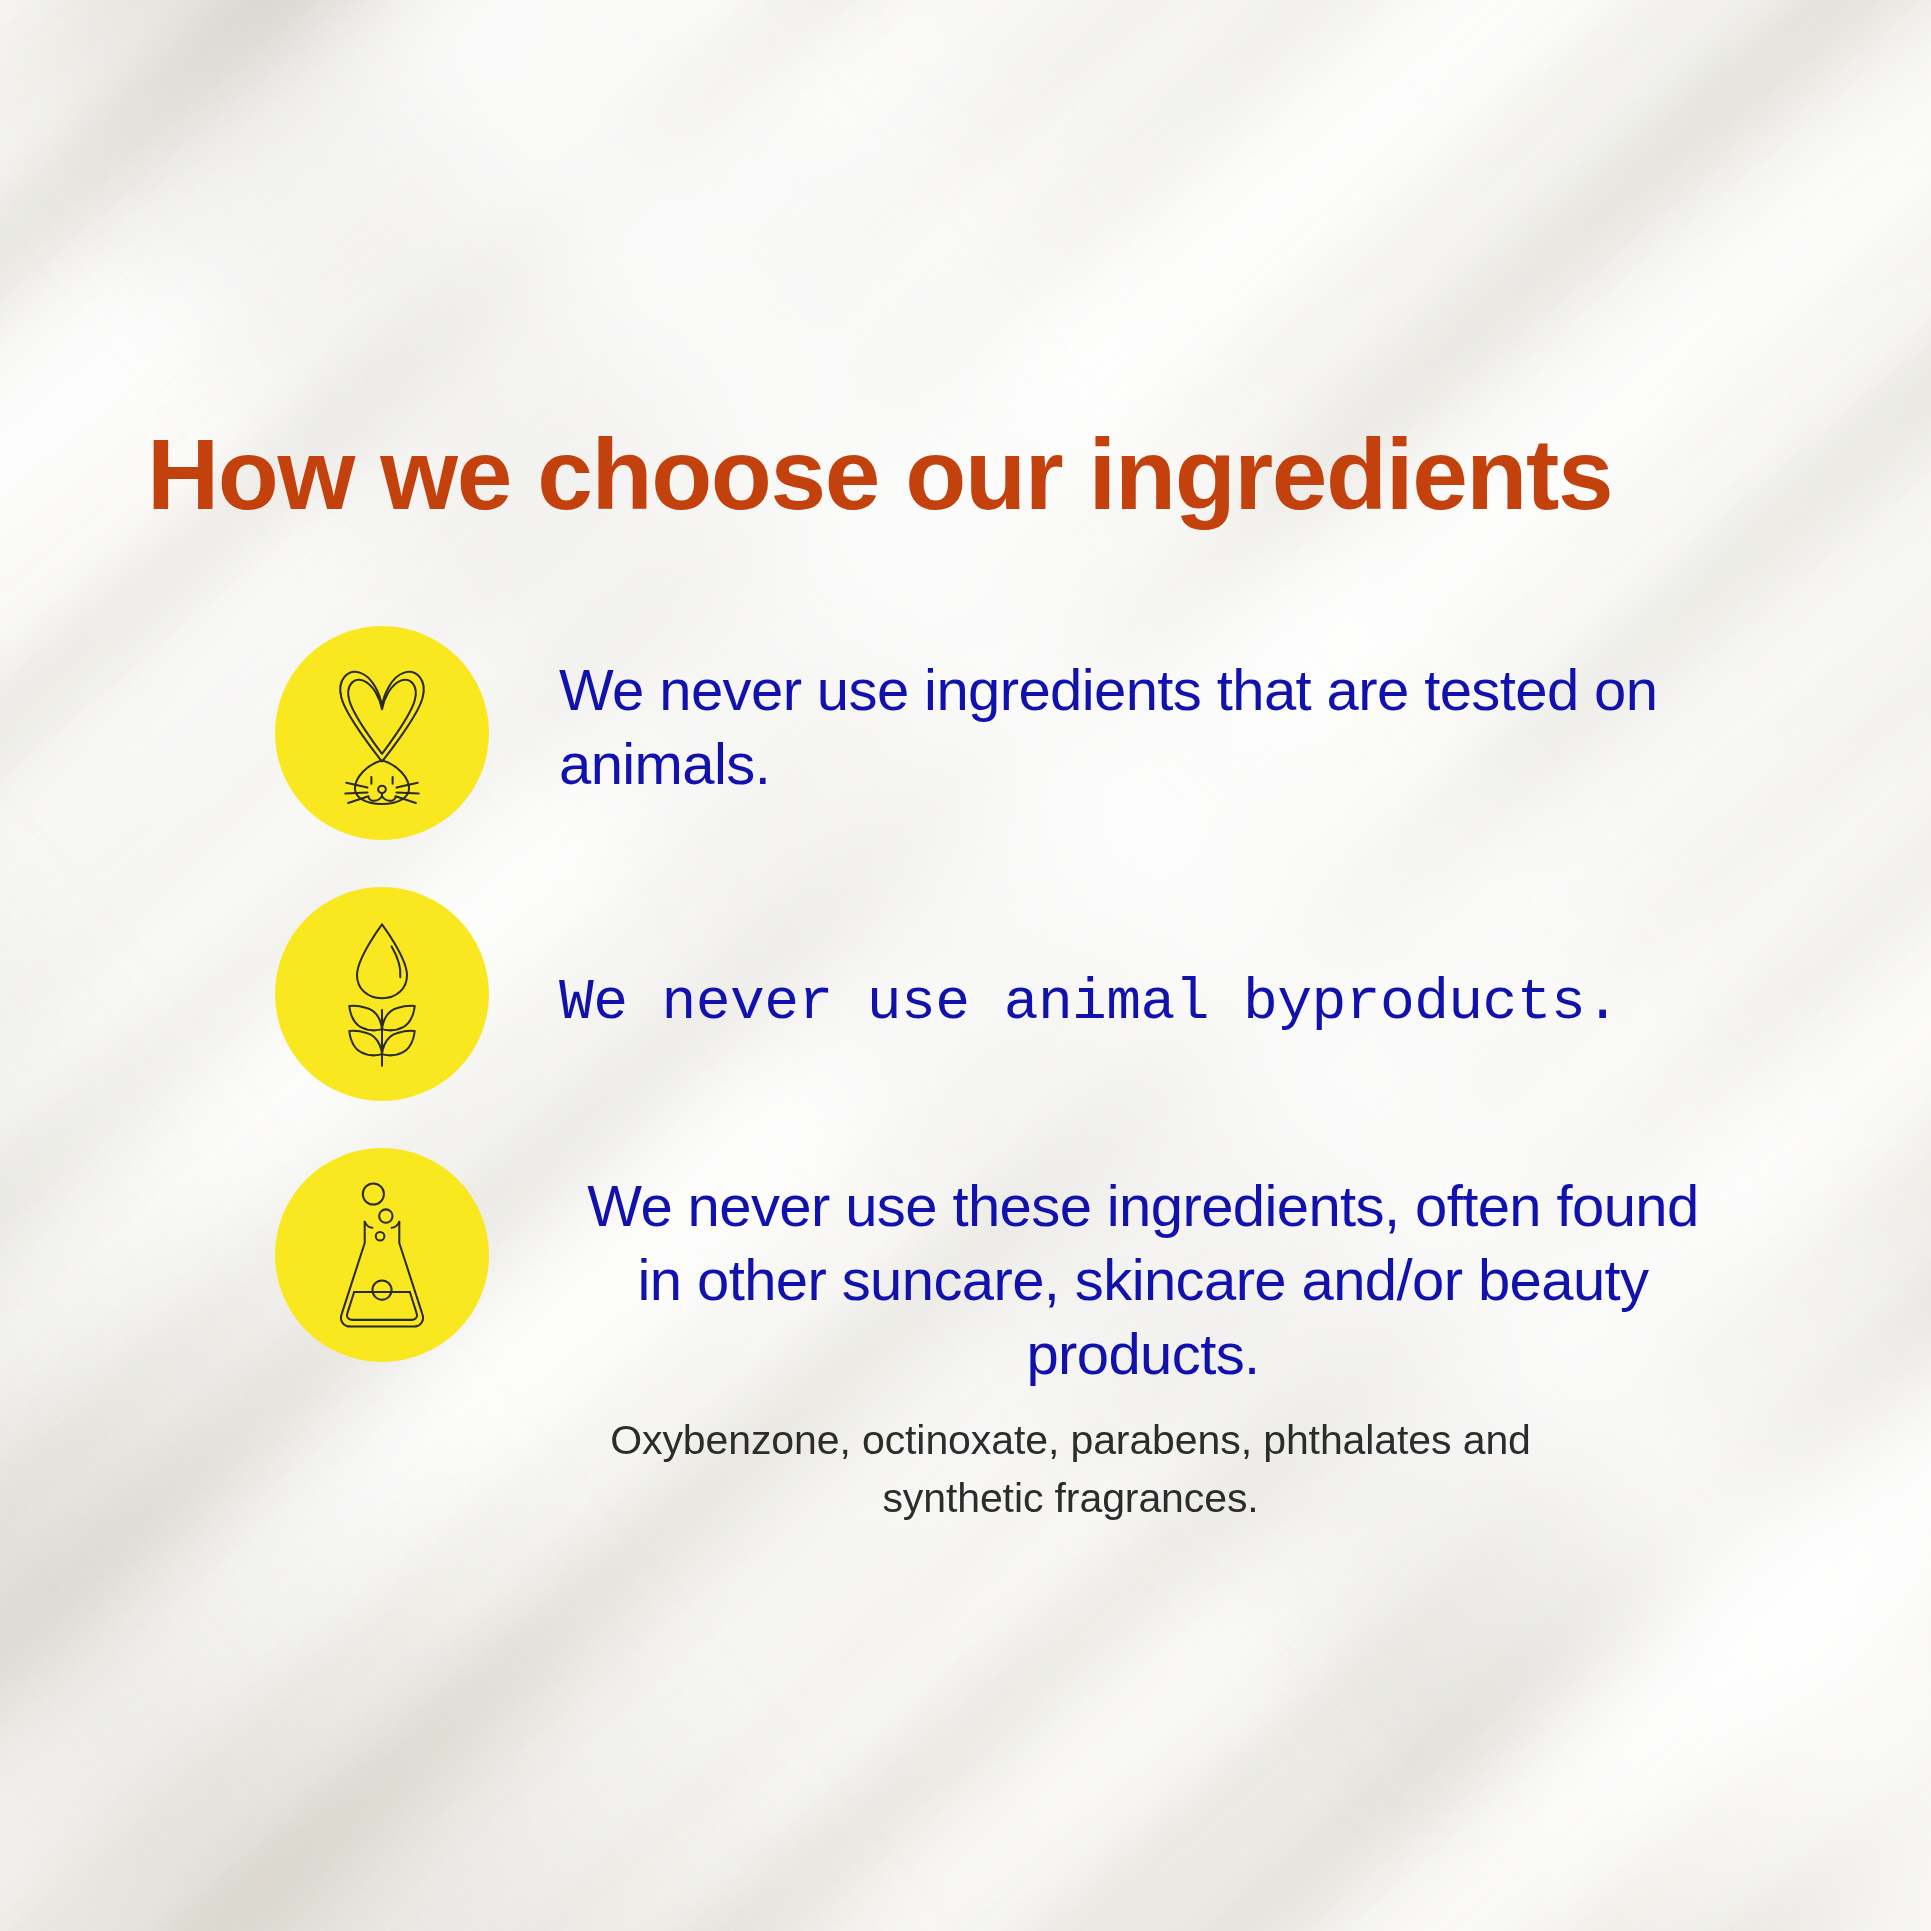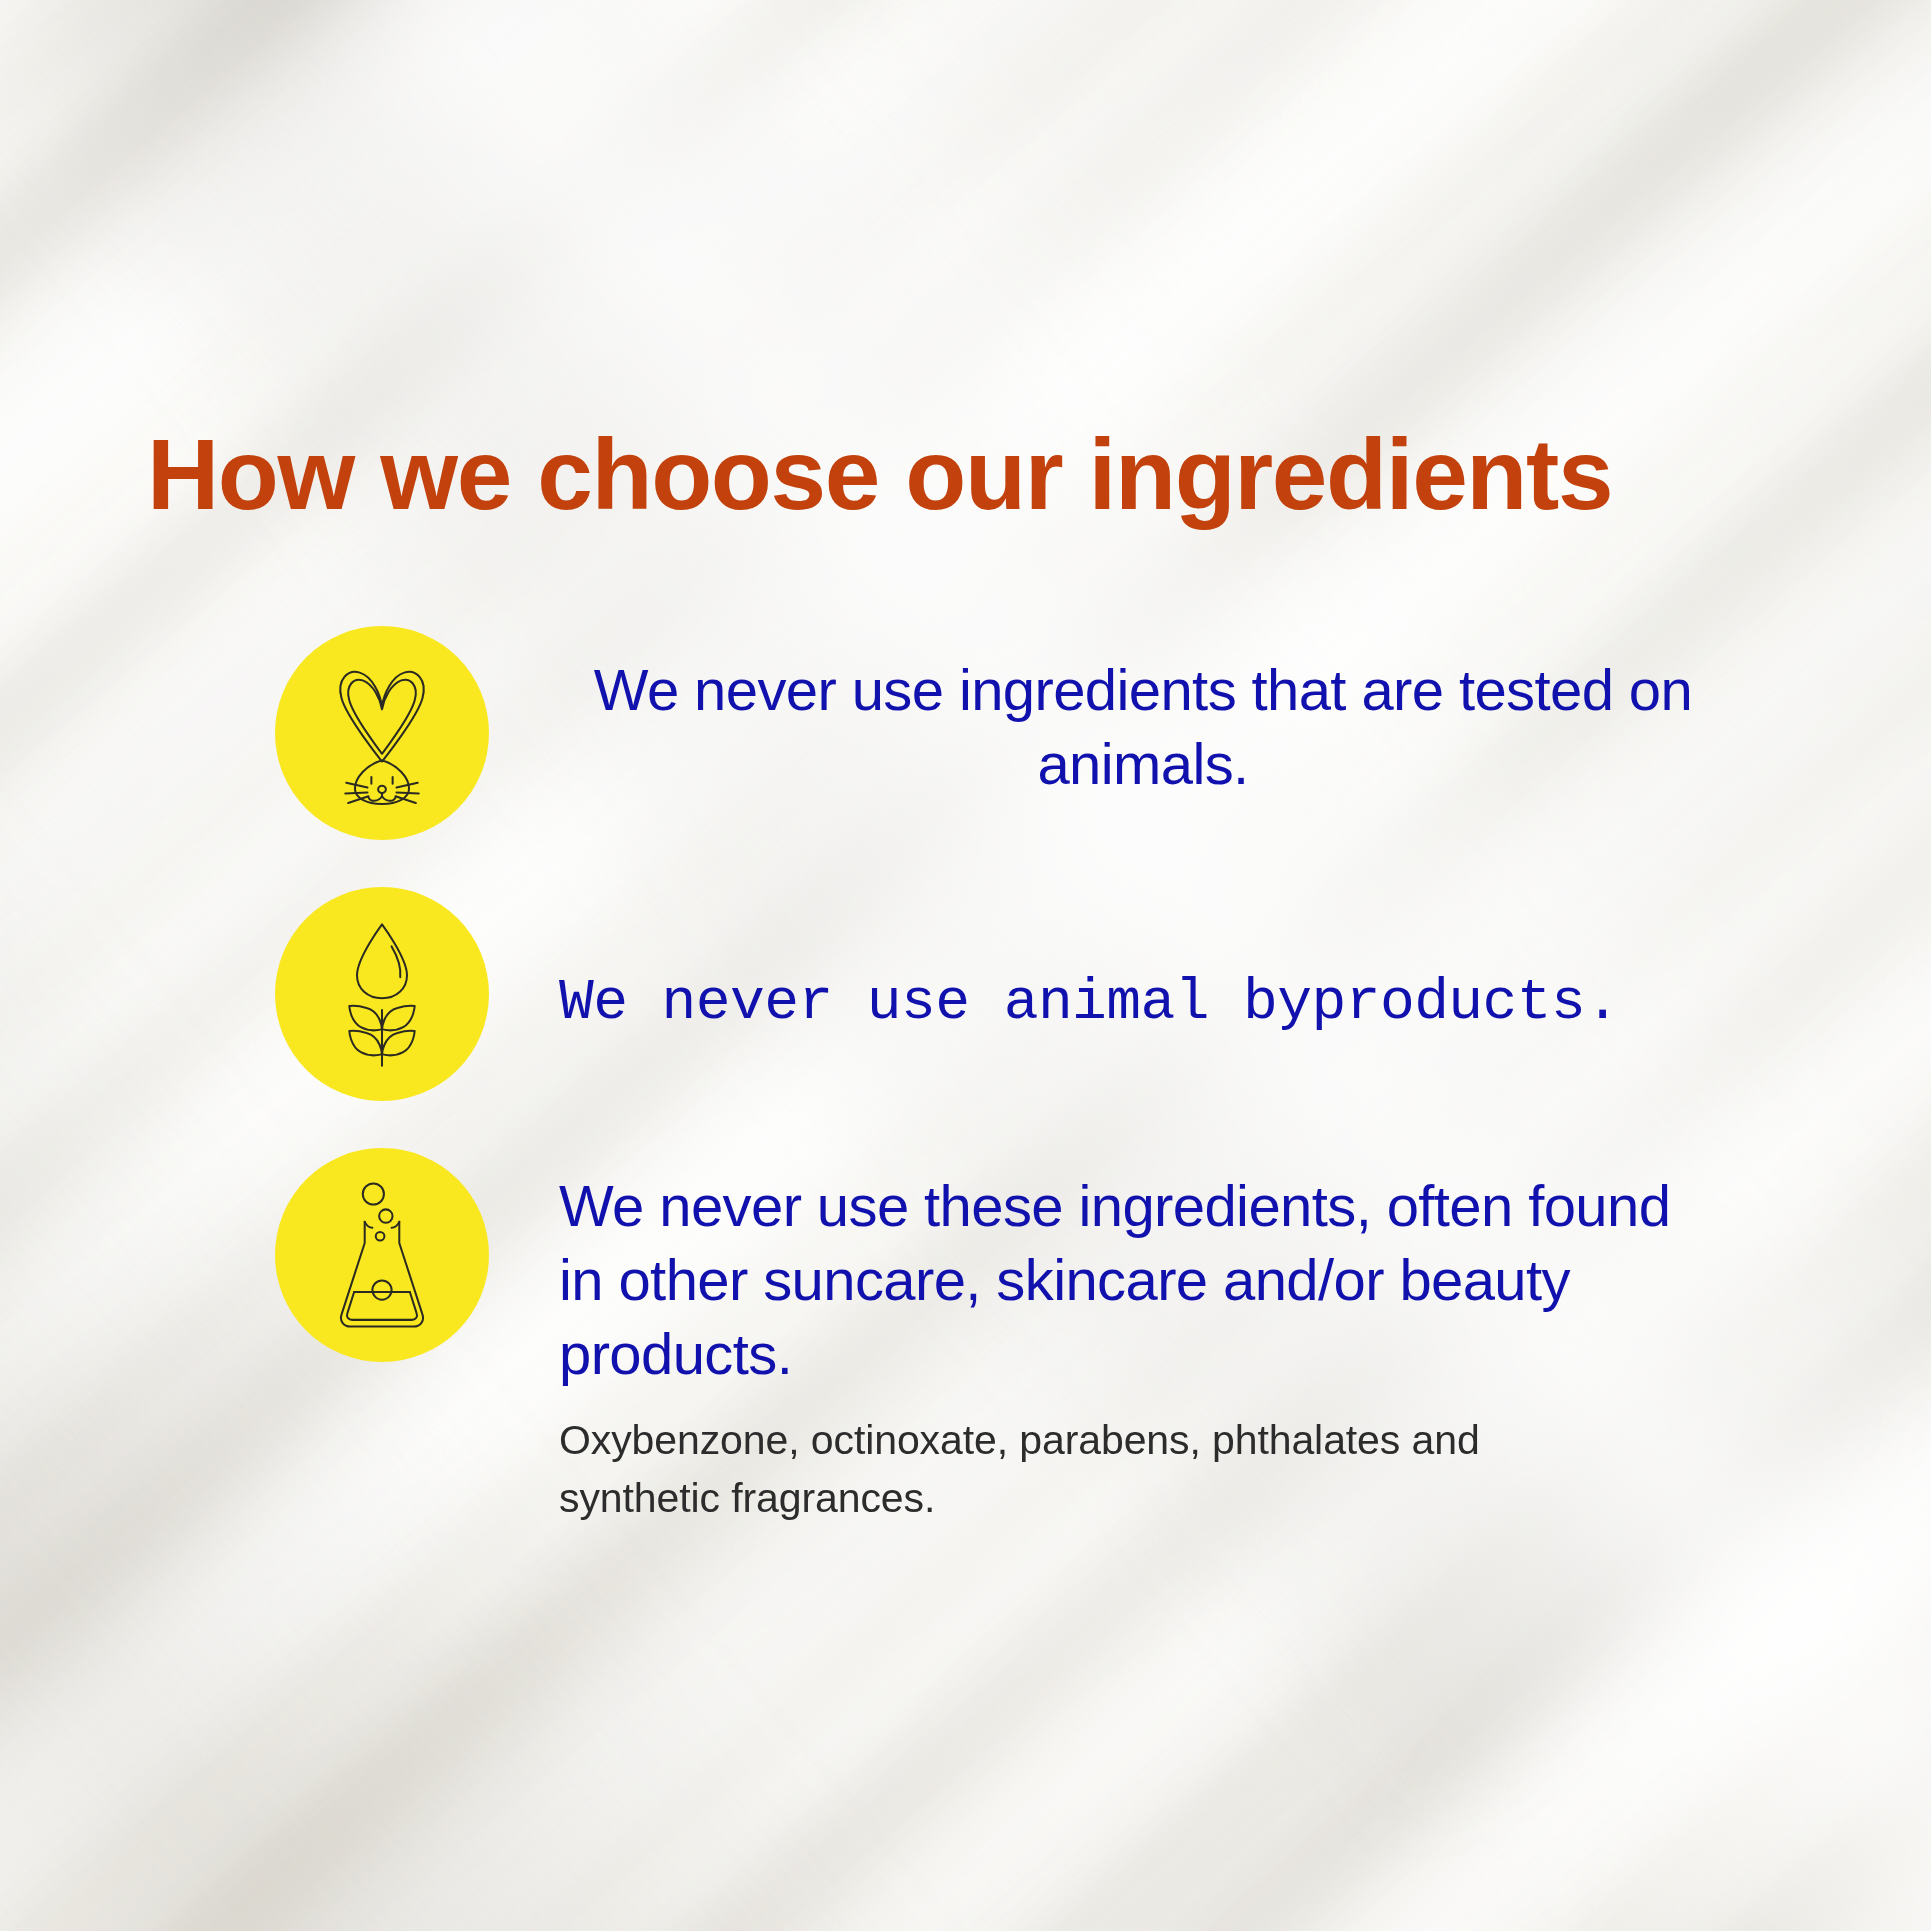--- a/index.html
+++ b/index.html
@@ -170,27 +170,27 @@
     margin-top: 19px;
     color: #2c2c2c;
     font-size: 41px;
     line-height: 1.42;
     letter-spacing: -0.1px;
     max-width: 1023px;
   }
 
   
   #row-1 { height: 261px; }
-  #row-1 .item-text-wrap { padding-top: 27px; text-align: center; }
+  #row-1 .item-text-wrap { padding-top: 27px; }
 
   #row-2 { height: 261px; font-family: Liberation Mono, monospace; }
   #row-2 .item-text-wrap { padding-top: 79px; }
 
   #row-3 { }
-  #row-3 .item-text-wrap { padding-top: 21px; }
+  #row-3 .item-text-wrap { padding-top: 21px; text-align: center; }
 </style>
 </head>
 <body>
 
 <div id="page">
 
   <div class="bg-base"></div>
   <div class="bg-folds"></div>
   <div class="bg-folds2"></div>
   <div class="bg-shadow-tr"></div>

